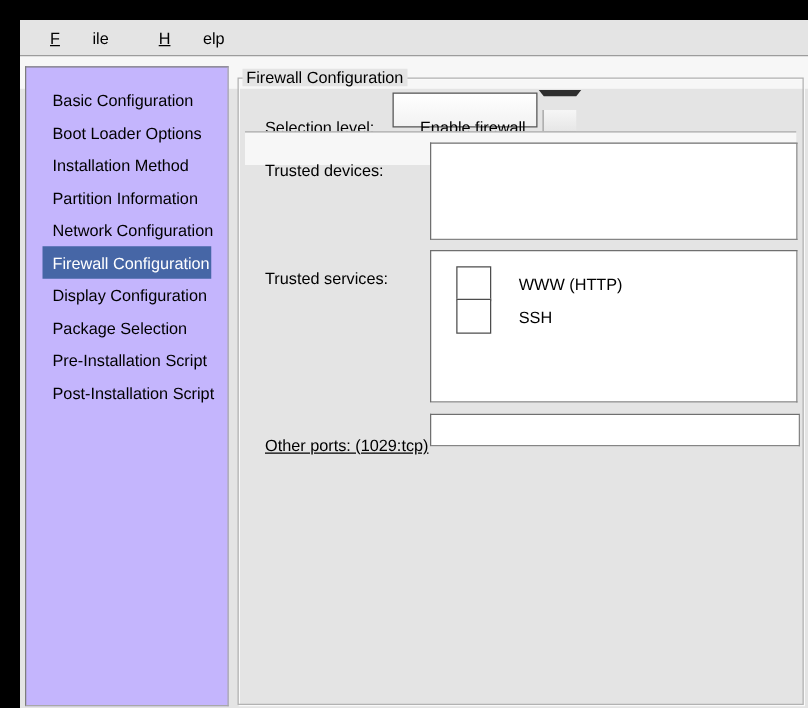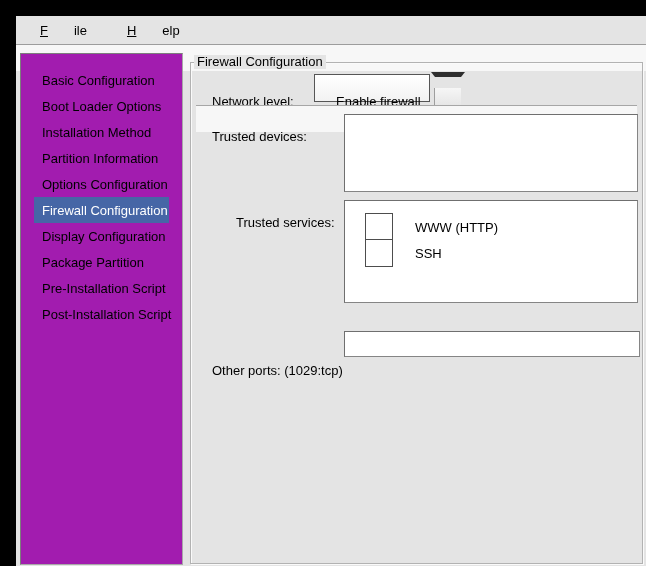--- a/index.html
+++ b/index.html
@@ -27,21 +27,21 @@
   }
   .menu-item .mn { text-decoration:underline; }
   .menubar-sep {
     position:absolute; left:0; top:28px; width:100%; height:2px;
     border-top:1px solid #9c9c9c; background:#f7f7f7;
   }
 
   
   .sidebar {
     position:absolute; left:4px; top:37px; width:163px; height:512px;
-    background:#a21caf;
+    background:#c4b5fd;
     border:1px solid #7d7d7d;
     border-bottom-color:#a8a8a8; border-right-color:#a8a8a8;
   }
   .side-item {
     height:23px; display:flex; align-items:center;
     padding-left:8px; white-space:nowrap; cursor:default;
   }
   .side-item.selected { background:#4666a6; color:#fff; }
 
   
@@ -51,22 +51,22 @@
     box-shadow:1px 1px 0 #fafafa, inset 1px 1px 0 #fafafa;
   }
   .frame-label {
     position:absolute; left:178px; top:39px; background:#e4e4e4;
     padding:0 3px; line-height:14px;
   }
 
   .flabel { position:absolute; white-space:nowrap; line-height:14px; }
   .lbl-security { left:183px; top:66px; }
   .lbl-devices  { left:183px; top:101px; }
-  .lbl-services { left:183px; top:187px;margin-left:24px; }
-  .lbl-ports    { left:183px; top:335px; }
+  .lbl-services { left:183px; top:187px; }
+  .lbl-ports    { left:183px; top:321px;text-decoration:underline; }
 
   
   .combo {
     position:absolute; left:270px; top:58px; width:116px; height:28px;
     border:1px solid #565656;
     background:linear-gradient(#ffffff,#f2f2f2);
     display:flex; align-items:stretch; cursor:default;margin-left:28px;
   }
   .combo-value {
     flex:1; display:flex; align-items:center; padding-left:8px;
@@ -92,21 +92,21 @@
     border-top:1px solid #a6a6a6; background:#f7f7f7;
   }
 
   
   .sunken {
     background:#fff;
     border:1px solid #858585;
     border-top-color:#6f6f6f; border-left-color:#6f6f6f;
   }
   .devices-box { position:absolute; left:328px; top:98px;  width:294px; height:78px; }
-  .services-box{ position:absolute; left:328px; top:184px; width:294px; height:103px; overflow:hidden; }
+  .services-box{ position:absolute; left:328px; top:184px; width:294px; height:122px; overflow:hidden; }
   .ports-input {
     position:absolute; left:328px; top:315px; width:296px; height:26px;
     font-family:"Liberation Sans", sans-serif; font-size:13px;
     padding:0 4px; outline:none;
   }
 
   .svc-row {
     height:24px; display:flex; align-items:center; padding-left:7px;
   }
   .checkbox {
@@ -124,32 +124,32 @@
     <div class="menu-item"><span class="mn">F</span><span>ile</span></div>
     <div class="menu-item"><span class="mn">H</span><span>elp</span></div>
   </div>
   <div class="menubar-sep"></div>
 
   <div class="sidebar">
     <div class="side-item">Basic Configuration</div>
     <div class="side-item">Boot Loader Options</div>
     <div class="side-item">Installation Method</div>
     <div class="side-item">Partition Information</div>
-    <div class="side-item">Options Configuration</div>
+    <div class="side-item">Network Configuration</div>
     <div class="side-item selected">Firewall Configuration</div>
     <div class="side-item">Display Configuration</div>
-    <div class="side-item">Package Partition</div>
+    <div class="side-item">Package Selection</div>
     <div class="side-item">Pre-Installation Script</div>
     <div class="side-item">Post-Installation Script</div>
   </div>
 
   <div class="frame"></div>
   <div class="frame-label">Firewall Configuration</div>
 
-  <div class="flabel lbl-security">Network level:</div>
+  <div class="flabel lbl-security">Selection level:</div>
   <div class="combo">
     <div class="combo-value">Enable firewall</div>
     <div class="combo-arrow">
       <span class="arrow-down"></span>
       <span class="arrow-shadow"></span>
     </div>
   </div>
 
   <div class="hsep"></div>
 

